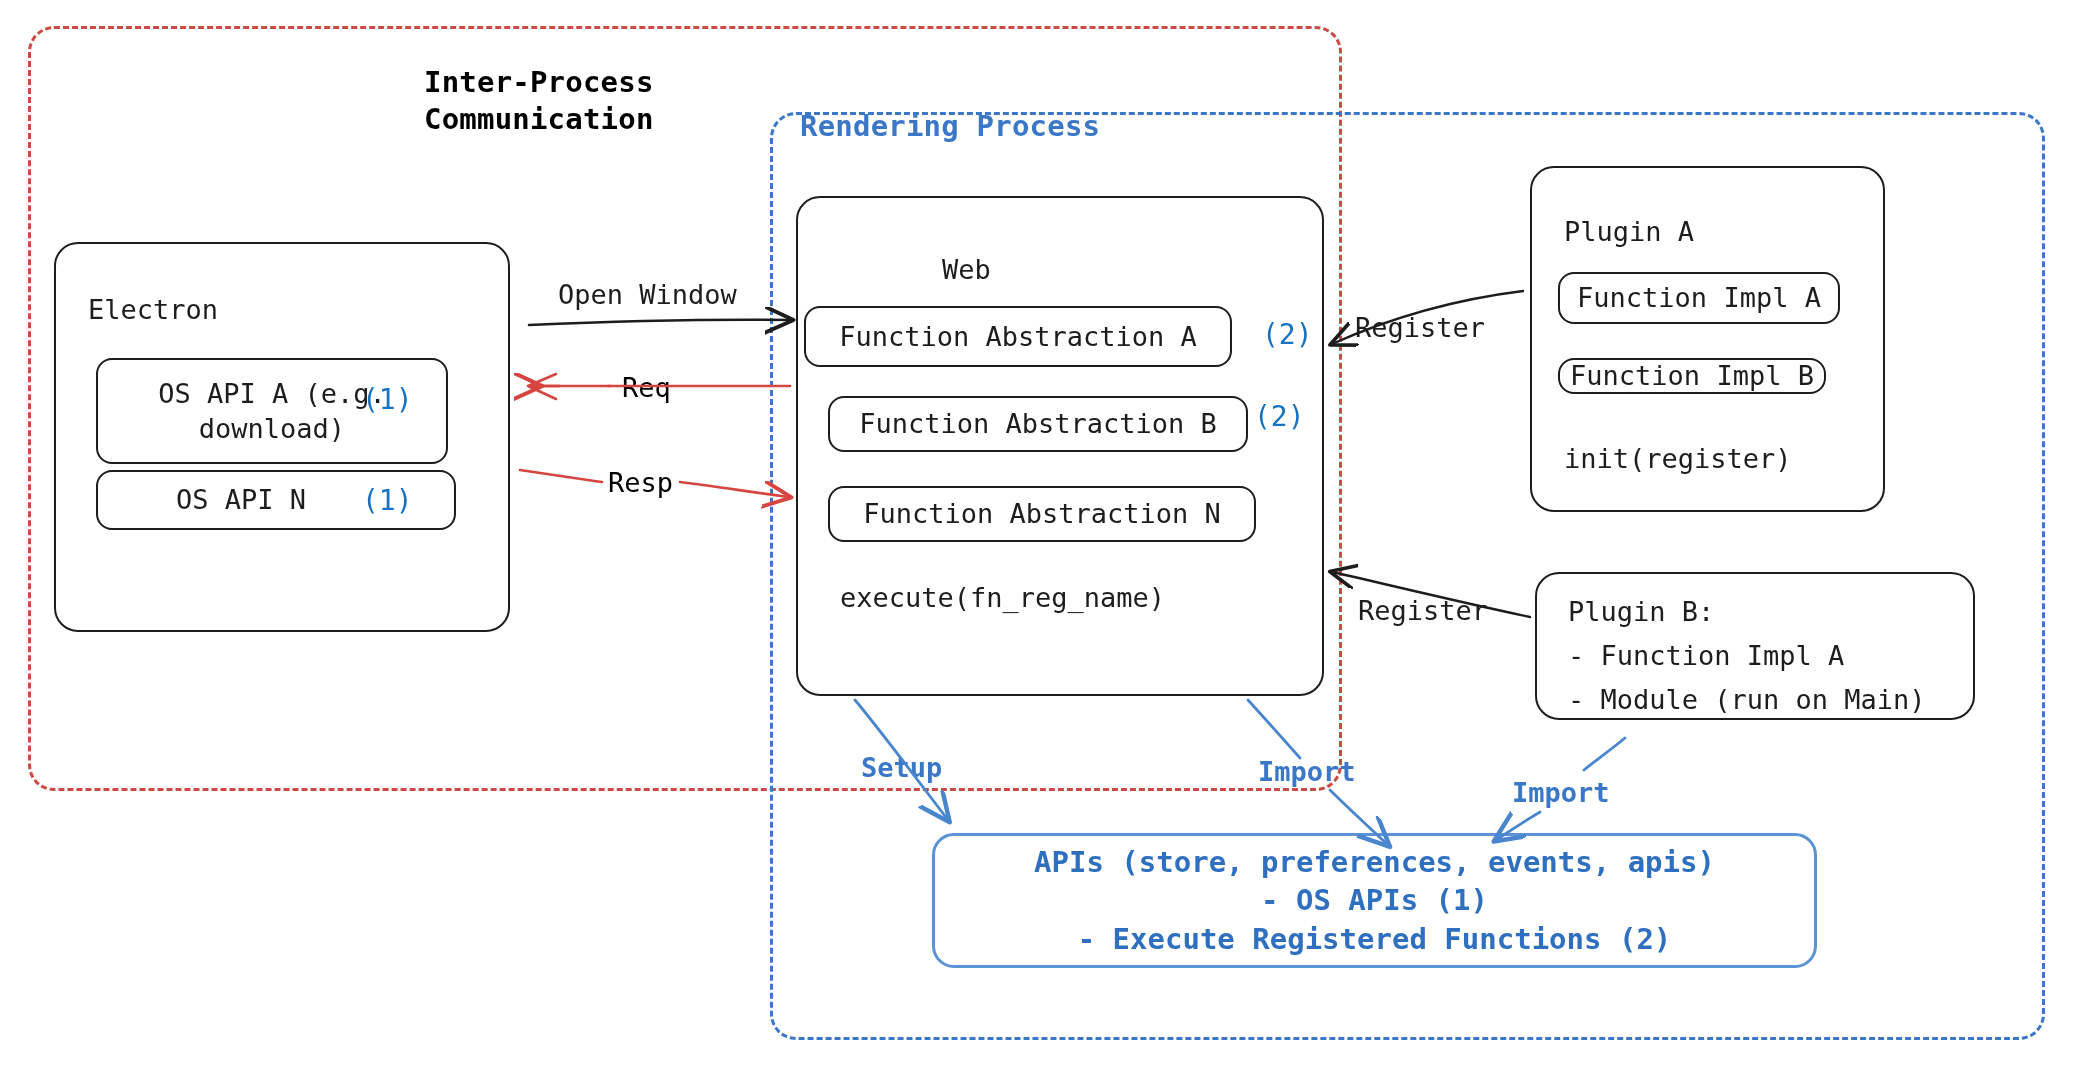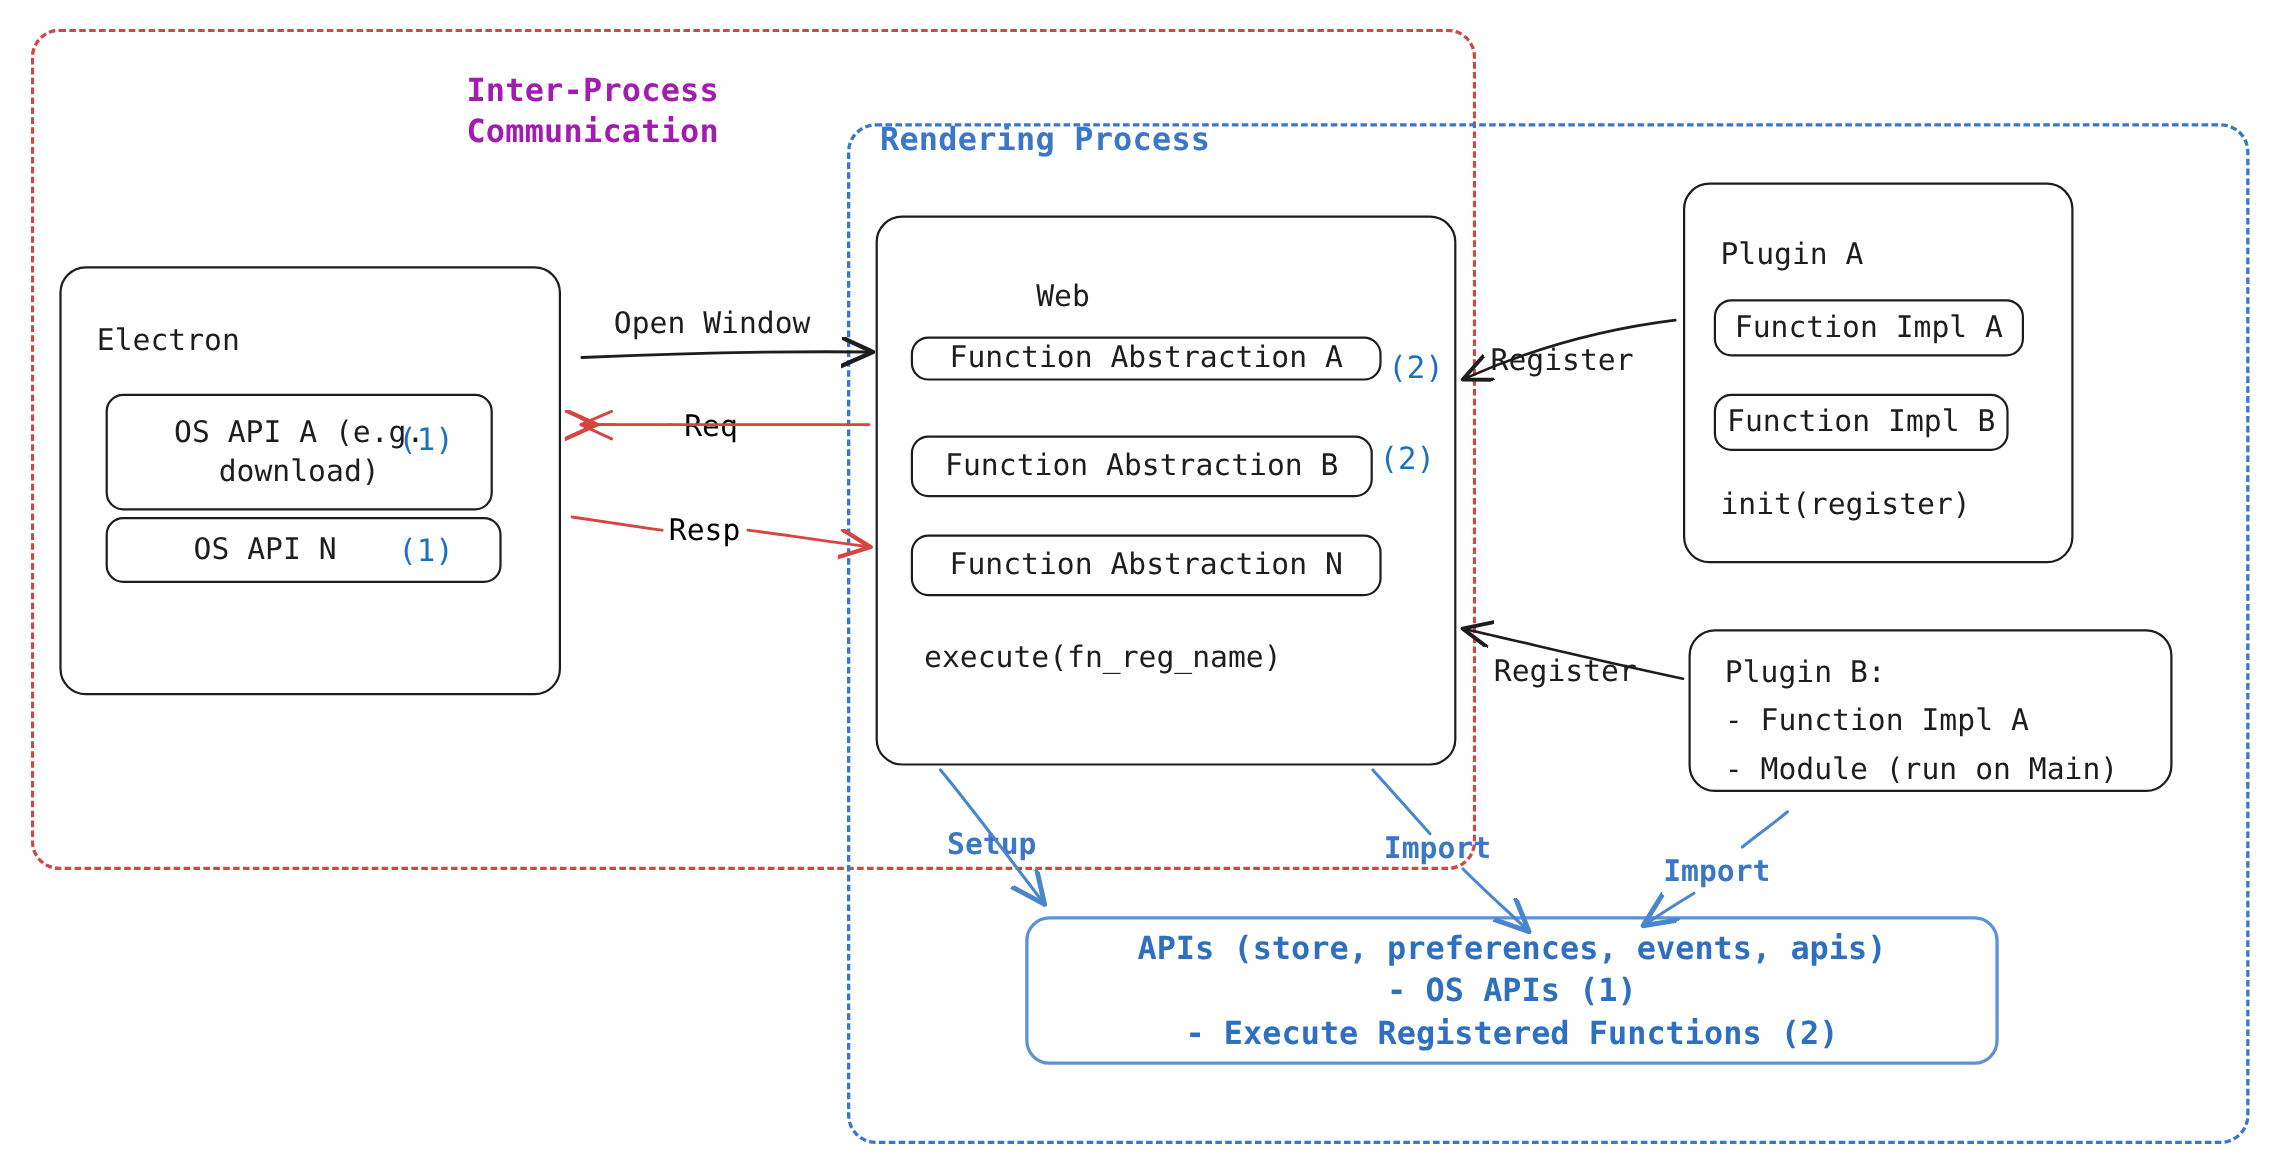--- a/index.html
+++ b/index.html
@@ -26,21 +26,21 @@
   #ipc-box{border-color:#cc4a43;}
   #render-box{border-color:#3a77c7;}
   .proc-label{
     position:absolute;
     font-size:29px;
     font-weight:700;
     line-height:1.28;
     letter-spacing:.2px;
     white-space:pre;
   }
-  #ipc-label{color:#a21caf;}
+  #ipc-label{color:#000000;}
   #render-label{color:#3a77c7;}
   
   .sbox{
     position:absolute;
     border:2.4px solid #1d1d1d;
     border-radius:24px;
     box-sizing:border-box;
     background:#ffffff;
   }
   .sbox.inner{border-radius:16px;border-width:2.2px;padding-left:39px;}
@@ -134,21 +134,21 @@
 
   <div class="sbox inner" style="left:96px;top:470px;width:360px;height:60px;">
     <div class="inner-txt" style="padding-right:70px;">OS API N</div>
   </div>
   <div class="tag" style="left:362px;top:484px;">(1)</div>
 
   <div class="sbox" id="web-box" style="left:796px;top:196px;width:528px;height:500px;"></div>
 
   <div class="boxtitle" style="left:942px;top:254px;">Web</div>
 
-  <div class="sbox inner" style="left:828px;top:306px;width:428px;height:40px;">
+  <div class="sbox inner" style="left:804px;top:306px;width:428px;height:61px;">
     <div class="inner-txt">Function Abstraction A</div>
   </div>
   <div class="tag" style="left:1262px;top:318px;">(2)</div>
 
   <div class="sbox inner" style="left:828px;top:396px;width:420px;height:56px;">
     <div class="inner-txt">Function Abstraction B</div>
   </div>
   <div class="tag" style="left:1254px;top:400px;">(2)</div>
 
   <div class="sbox inner" style="left:828px;top:486px;width:428px;height:56px;">
@@ -158,21 +158,21 @@
   <div class="boxline" style="left:840px;top:582px;">execute(fn_reg_name)</div>
 
   <div class="sbox" id="plugin-a-box" style="left:1530px;top:166px;width:355px;height:346px;"></div>
 
   <div class="boxtitle" style="left:1564px;top:216px;">Plugin A</div>
 
   <div class="sbox inner" style="left:1558px;top:272px;width:282px;height:52px;">
     <div class="inner-txt">Function Impl A</div>
   </div>
 
-  <div class="sbox inner" style="left:1558px;top:358px;width:268px;height:52px;">
+  <div class="sbox inner" style="left:1558px;top:358px;width:268px;height:36px;">
     <div class="inner-txt">Function Impl B</div>
   </div>
 
   <div class="boxline" style="left:1564px;top:443px;">init(register)</div>
 
   <div class="sbox" id="plugin-b-box" style="left:1535px;top:572px;width:440px;height:148px;"></div>
 
   <div class="boxline" style="left:1568px;top:596px;">Plugin B:</div>
   <div class="boxline" style="left:1568px;top:640px;">- Function Impl A</div>
   <div class="boxline" style="left:1568px;top:684px;">- Module (run on Main)</div>

